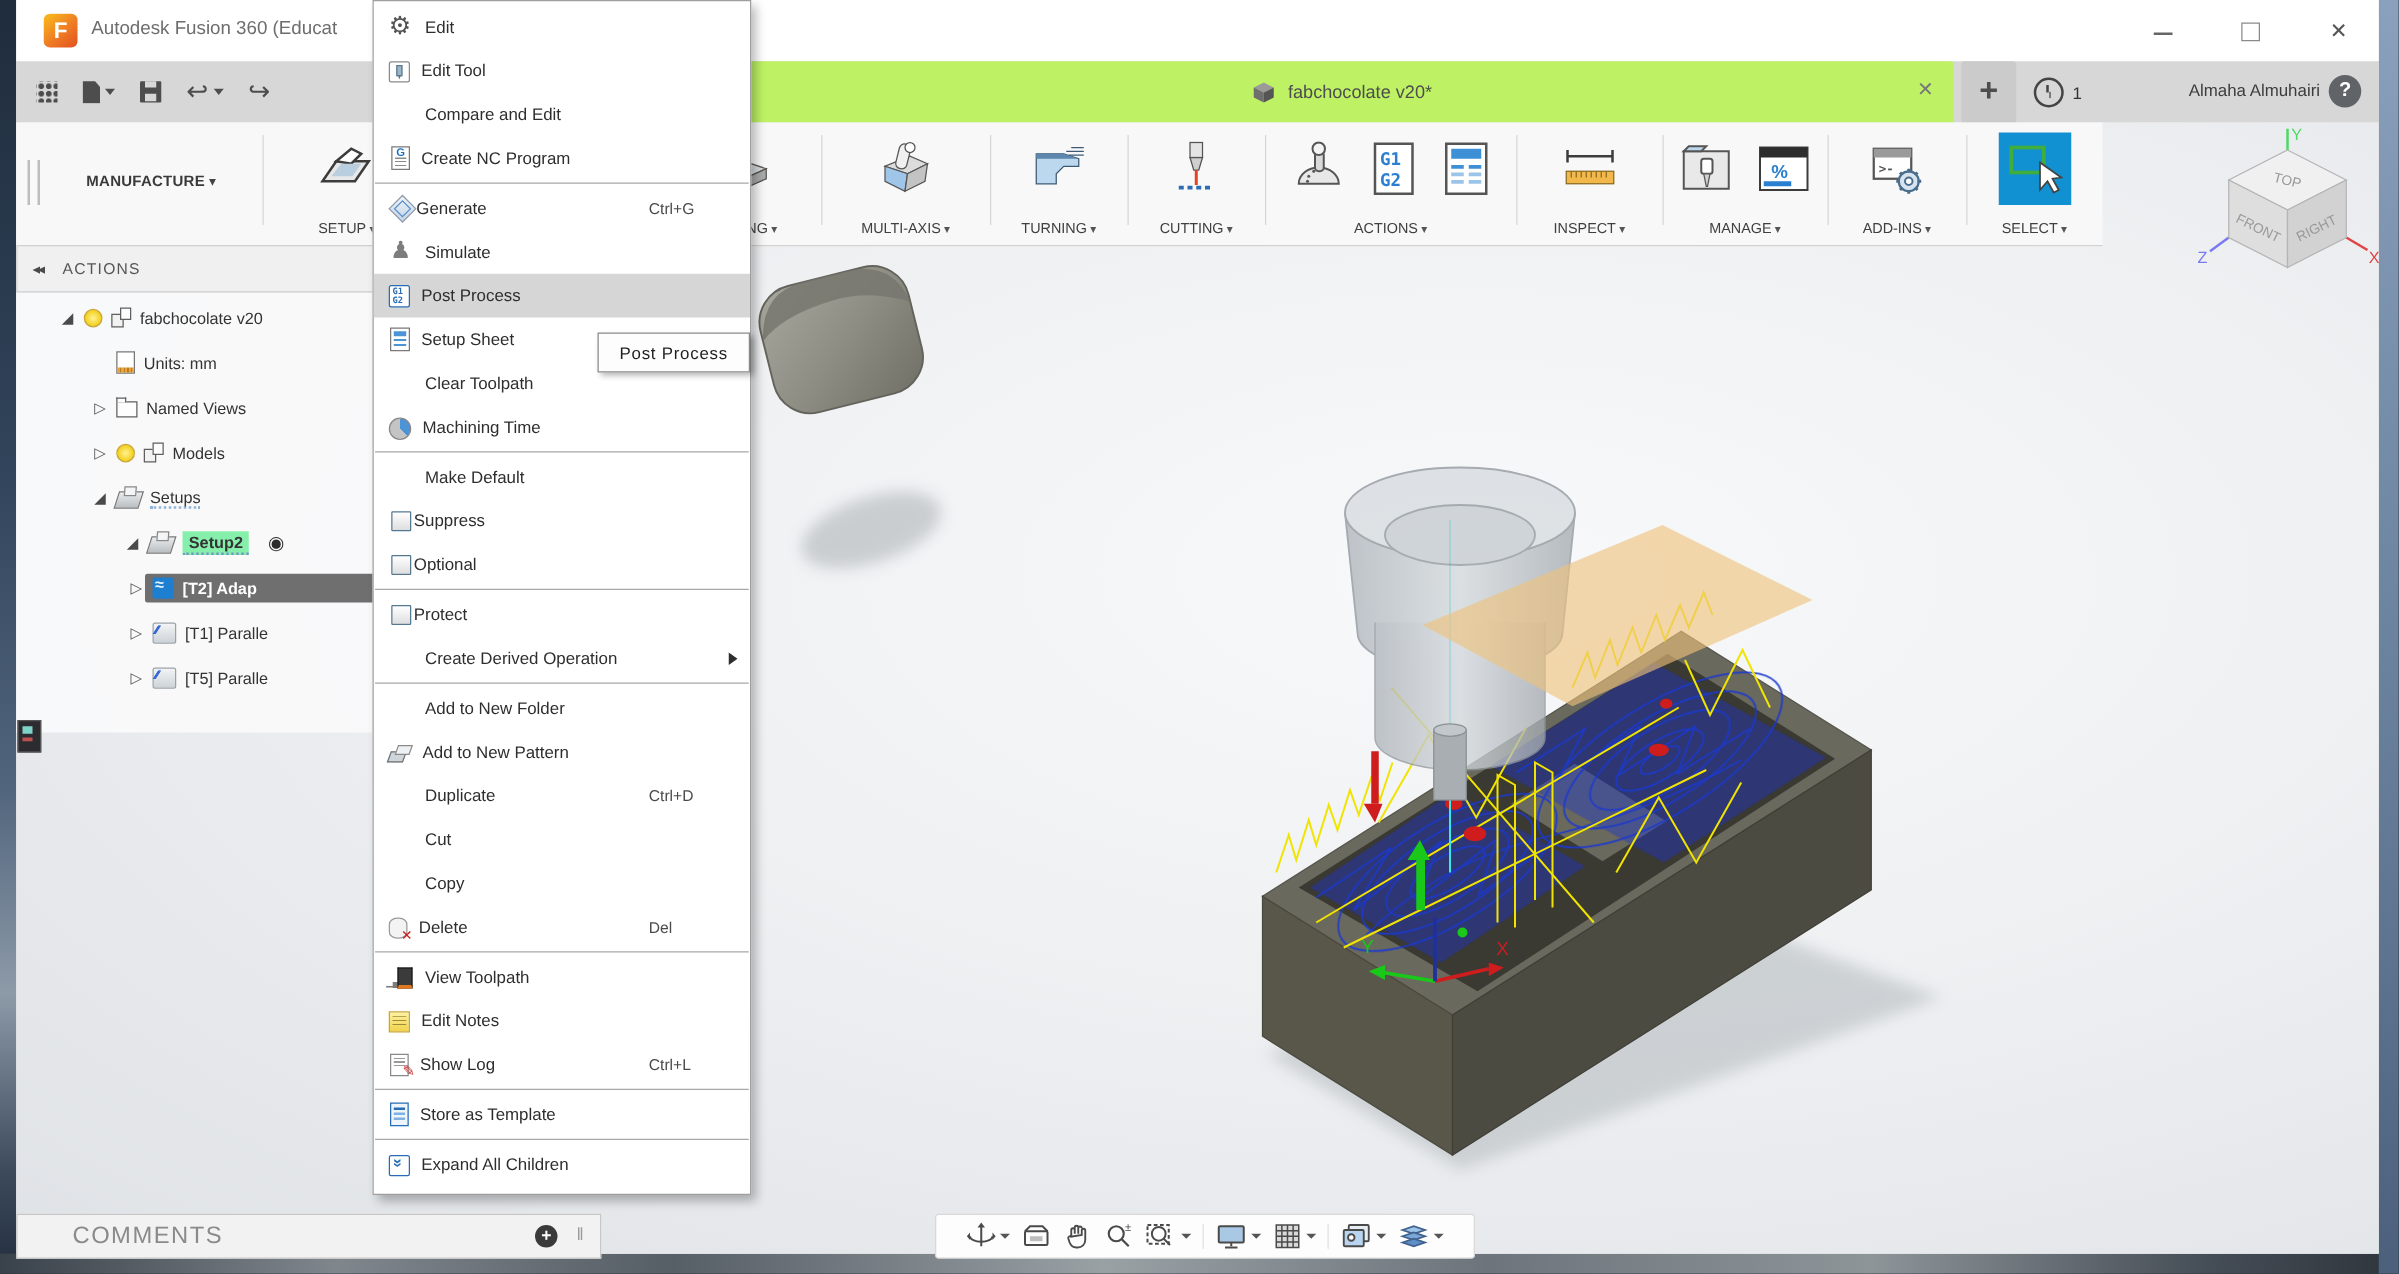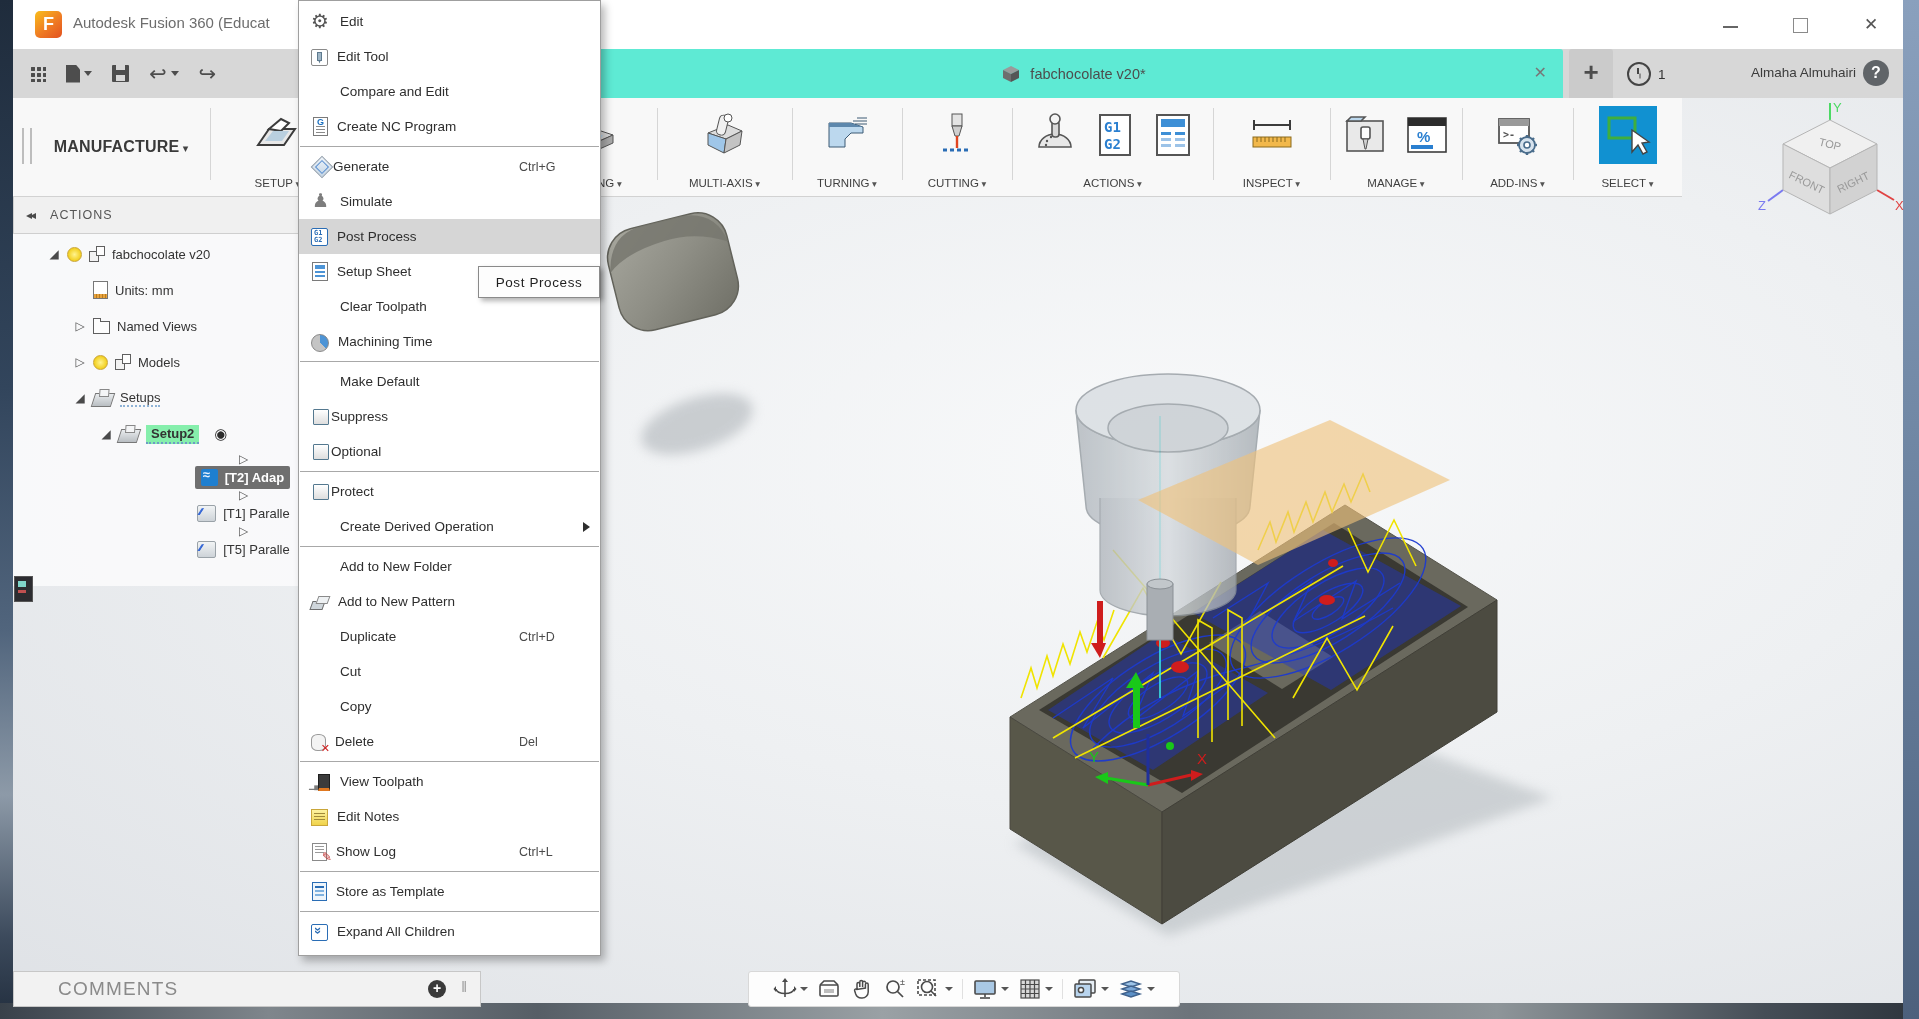--- a/index.html
+++ b/index.html
@@ -30,40 +30,40 @@
   .qat-icons{position:absolute;left:16px;top:0;height:49px;display:flex;align-items:center;gap:20px;}
   .qi{position:relative;display:flex;align-items:center;gap:4px;}
   .dot-grid{width:17px;height:17px;background:radial-gradient(#4d4d4d 2.1px,transparent 2.4px);background-size:6px 6px;background-position:1px 1px;}
   .file-ic{width:14px;height:18px;background:#4d4d4d;clip-path:polygon(0 0,70% 0,100% 28%,100% 100%,0 100%);}
   .caret{width:0;height:0;border-left:4.5px solid transparent;border-right:4.5px solid transparent;border-top:5px solid #4d4d4d;}
   .save-ic{width:17px;height:17px;background:#4d4d4d;position:relative;border-radius:1px;}
   .save-ic::before{content:"";position:absolute;left:4px;top:0;width:9px;height:5px;background:#d7d7d7;}
   .save-ic::after{content:"";position:absolute;left:4px;bottom:1px;width:9px;height:6px;background:#d7d7d7;}
   .arrow-glyph{font-size:21px;color:#4d4d4d;line-height:20px;}
   
-  .doc-tab{position:absolute;left:572px;top:0;width:978px;height:49px;background:#5eead4;
+  .doc-tab{position:absolute;left:572px;top:0;width:978px;height:49px;background:#bef264;
     border-radius:3px 3px 0 0;display:flex;align-items:center;justify-content:center;gap:10px;}
   .doc-tab .tab-label{font-size:14.5px;color:#4d4d4d;}
   .tab-close{position:absolute;right:16px;top:14px;font-size:16px;color:#777;line-height:20px;}
   .plus-tab{position:absolute;left:1556px;top:0;width:44px;height:49px;background:#cbcbcb;border-radius:3px 3px 0 0;
     color:#4d4d4d;font-size:26px;font-weight:bold;text-align:center;line-height:46px;}
   .clock-wrap{position:absolute;left:1614px;top:13px;display:flex;align-items:center;gap:7px;}
   .clock-ic{width:20px;height:20px;border:2.2px solid #444;border-radius:50%;position:relative;}
   .clock-ic::after{content:"";position:absolute;left:8px;top:4px;width:2px;height:6px;background:#444;box-shadow:2px 5px 0 -0.5px #444;}
   .clock-count{font-size:13.5px;color:#333;}
   .user-name{position:absolute;left:1668px;top:16px;width:175px;text-align:right;font-size:13.5px;color:#3c3c3c;}
   .help-btn{position:absolute;left:1850px;top:11px;width:26px;height:26px;border-radius:50%;background:#606468;
     color:#fff;font-size:16px;font-weight:bold;text-align:center;line-height:26px;}
   
   .ribbon{position:absolute;left:0;top:98px;width:1669px;height:98px;background:#f8f8f8;
     border-bottom:1px solid #d2d2d2;z-index:20;}
   .rib-sep{position:absolute;top:10px;width:1px;height:72px;background:#d6d6d6;}
   .manufacture{position:absolute;left:0;top:0;width:197px;height:98px;}
   .drag-dots{position:absolute;left:9px;top:30px;width:6px;height:36px;border-left:2px solid #bdbdbd;border-right:2px solid #bdbdbd;}
-  .manu-label{position:absolute;left:24px;top:40px;width:168px;text-align:center;font-size:16px;font-weight:bold;
+  .manu-label{position:absolute;left:24px;top:40px;width:168px;text-align:center;font-size:12px;font-weight:bold;
     color:#3a3a3a;letter-spacing:.2px;white-space:nowrap;}
   .manu-label::after{content:" ▾";font-size:11px;color:#444;}
   .rgroup{position:absolute;top:0;height:98px;}
   .rg-label{position:absolute;bottom:7px;left:0;width:100%;text-align:center;font-size:11.5px;color:#3f3f3f;white-space:nowrap;}
   .rg-label::after{content:" ▾";font-size:9.5px;color:#555;}
   .rg-icons{position:absolute;top:6px;left:0;width:100%;display:flex;justify-content:center;align-items:center;gap:18px;height:62px;}
   .select-block{width:58px;height:58px;background:#1191d1;display:flex;align-items:center;justify-content:center;}
   
   .canvas-bg{position:absolute;left:0;top:98px;width:1890px;height:905px;
     background:radial-gradient(ellipse at 62% 40%,#f8f9fa 0%,#eef0f2 45%,#dfe2e6 100%);z-index:0;}
@@ -73,21 +73,21 @@
   .browser{position:absolute;left:0;top:196px;width:372px;height:390px;z-index:10;
     background:rgba(250,251,252,0.88);}
   .browser-header{position:absolute;left:0;top:0;width:370px;height:36px;background:#f0f0f0;
     border:1px solid #cfcfcf;display:flex;align-items:center;}
   .collapse-ic{margin-left:12px;color:#4a4a4a;font-size:12px;letter-spacing:-2px;}
   .browser-title{margin-left:16px;font-size:12.5px;color:#555;letter-spacing:1px;}
   .tree{position:absolute;left:0;top:40px;width:372px;}
   .trow{height:36px;display:flex;align-items:center;font-size:13px;color:#333;position:relative;}
   .trow .exp{width:14px;text-align:center;color:#555;font-size:12px;flex:none;}
   .trow[data-lvl="0"]{padding-left:34px;} .trow[data-lvl="1"]{padding-left:60px;}
-  .trow[data-lvl="2"]{padding-left:86px;} .trow[data-lvl="3"]{padding-left:89px;flex-direction:column;}
+  .trow[data-lvl="2"]{padding-left:86px;} .trow[data-lvl="3"]{padding-left:89px;}
   .exp[data-exp="none"]{visibility:hidden;}
   .exp[data-exp="open"]::before{content:"◢";color:#4a4a4a;}
   .exp[data-exp="closed"]::before{content:"▷";color:#555;}
   .rowbody{display:flex;align-items:center;gap:7px;padding:3px 6px;border-radius:2px;}
   .trow.active_dark .rowbody{background:#6f6f6f;color:#fff;font-weight:bold;flex:1;margin-right:2px;}
   .trow .lbl{white-space:nowrap;}
   .trow.hatched .lbl{border-bottom:2px dotted #8fb3d6;}
   .trow.selected .lbl{background:#86efac;padding:1px 5px;font-weight:bold;border-bottom:2px dotted #6f9cc4;}
   .target-icon{display:none;color:#2c2c2c;font-size:15px;margin-left:8px;}
   .trow.target .target-icon{display:inline;}

